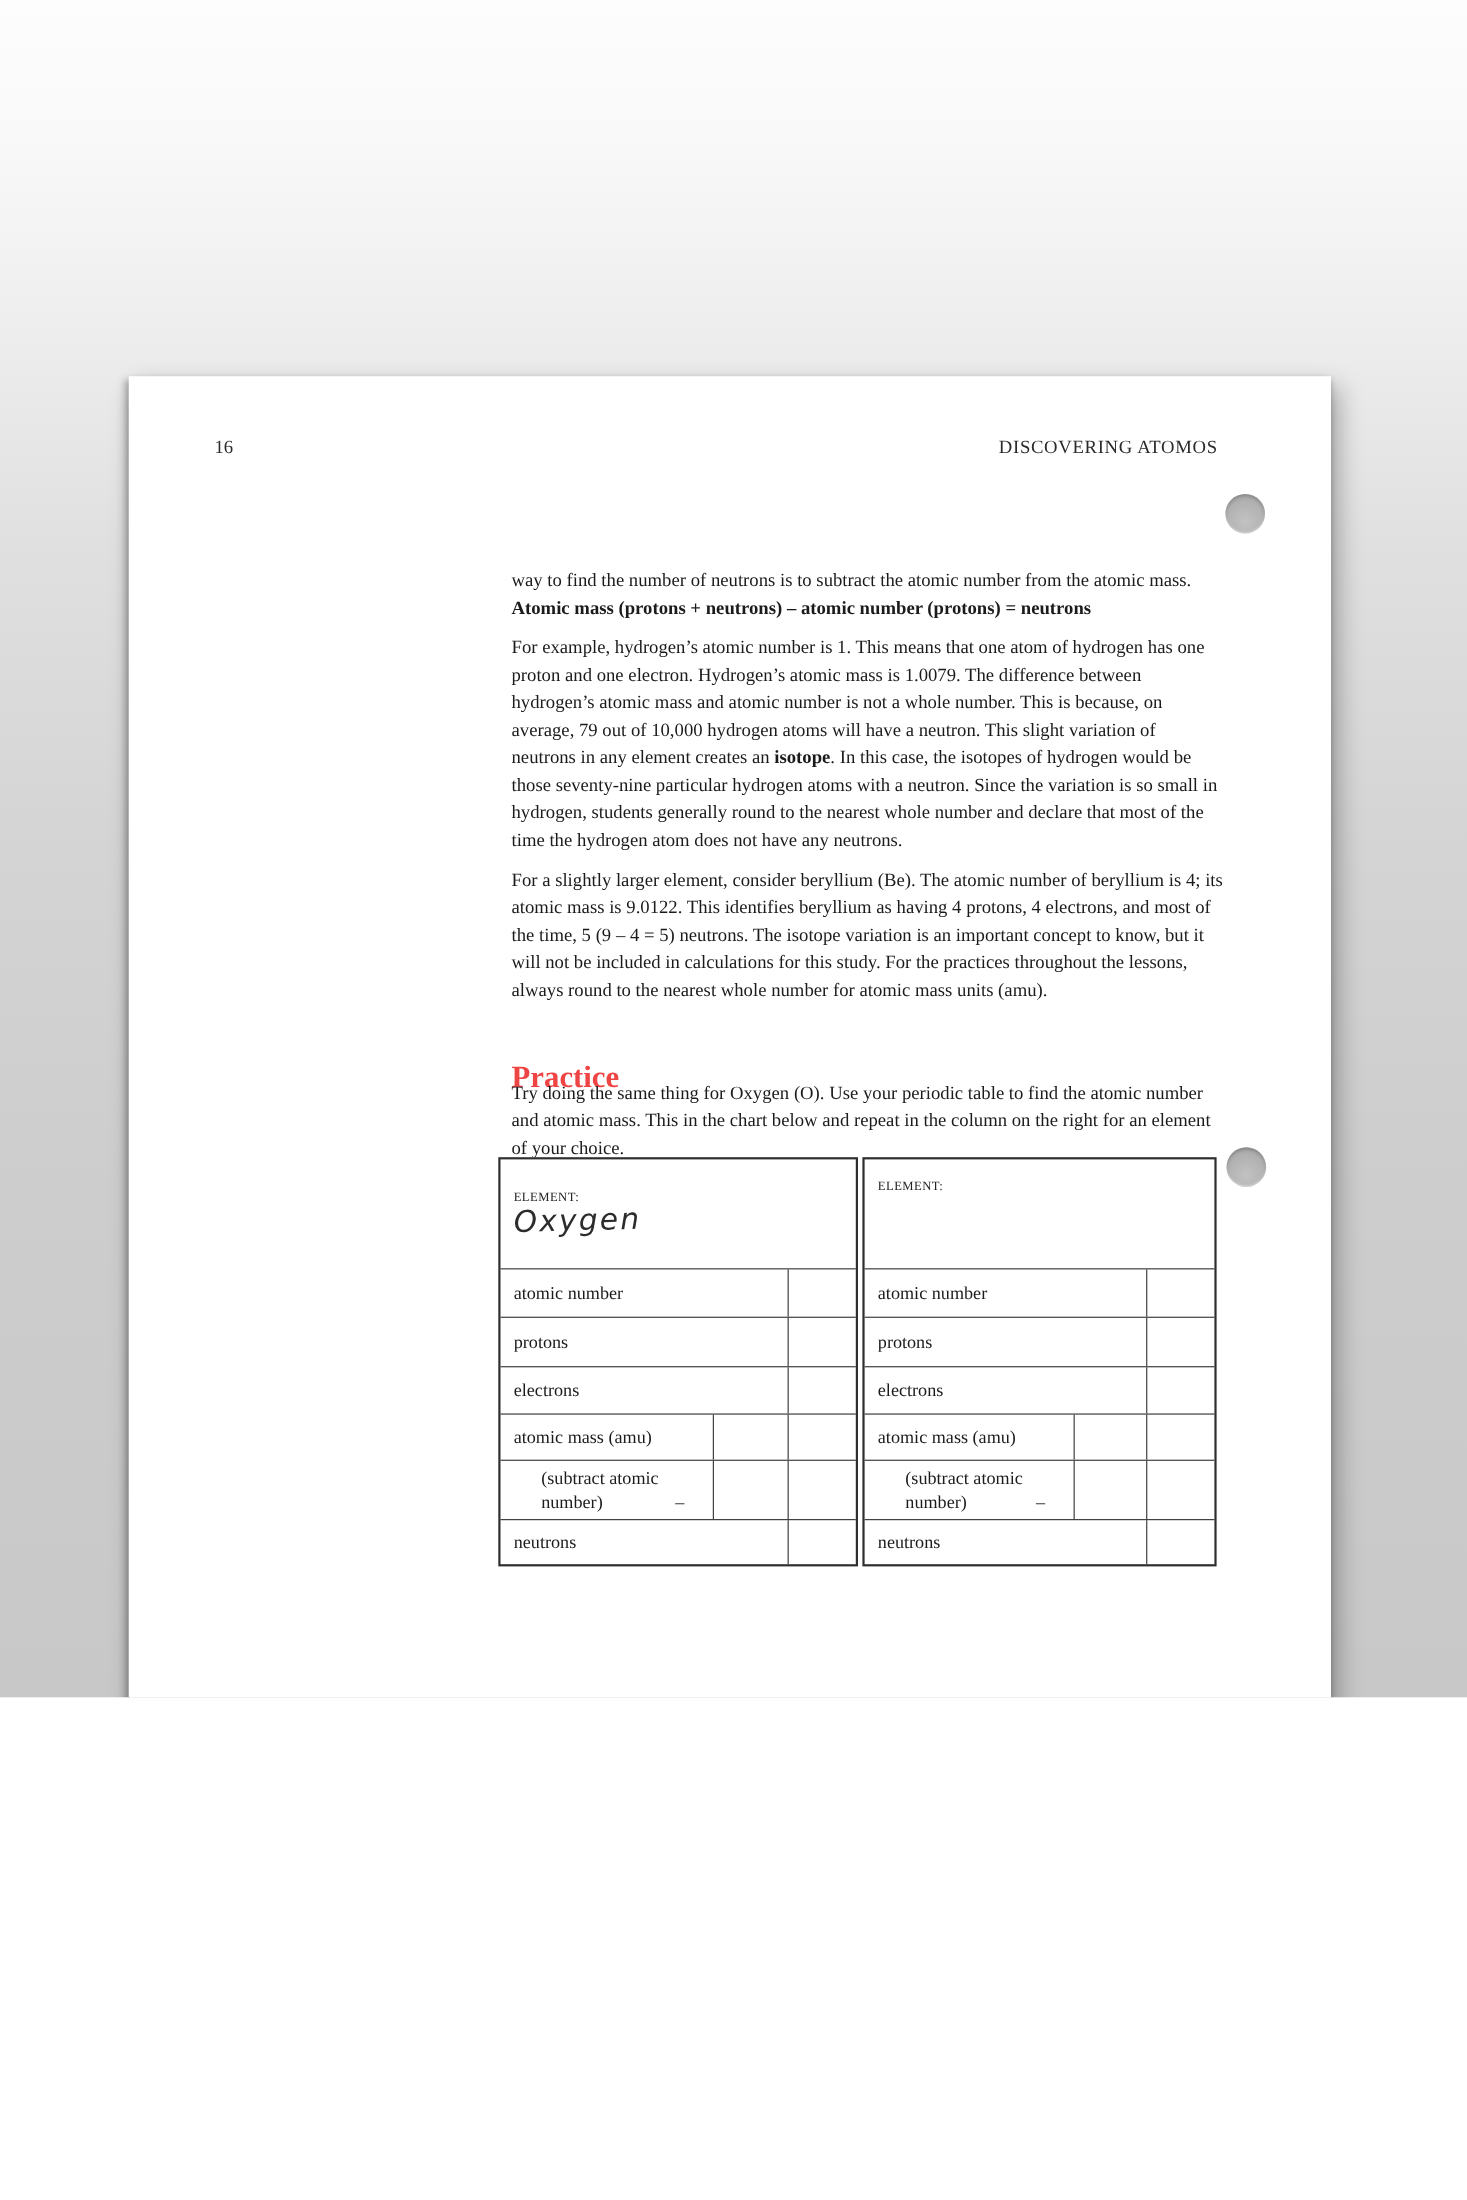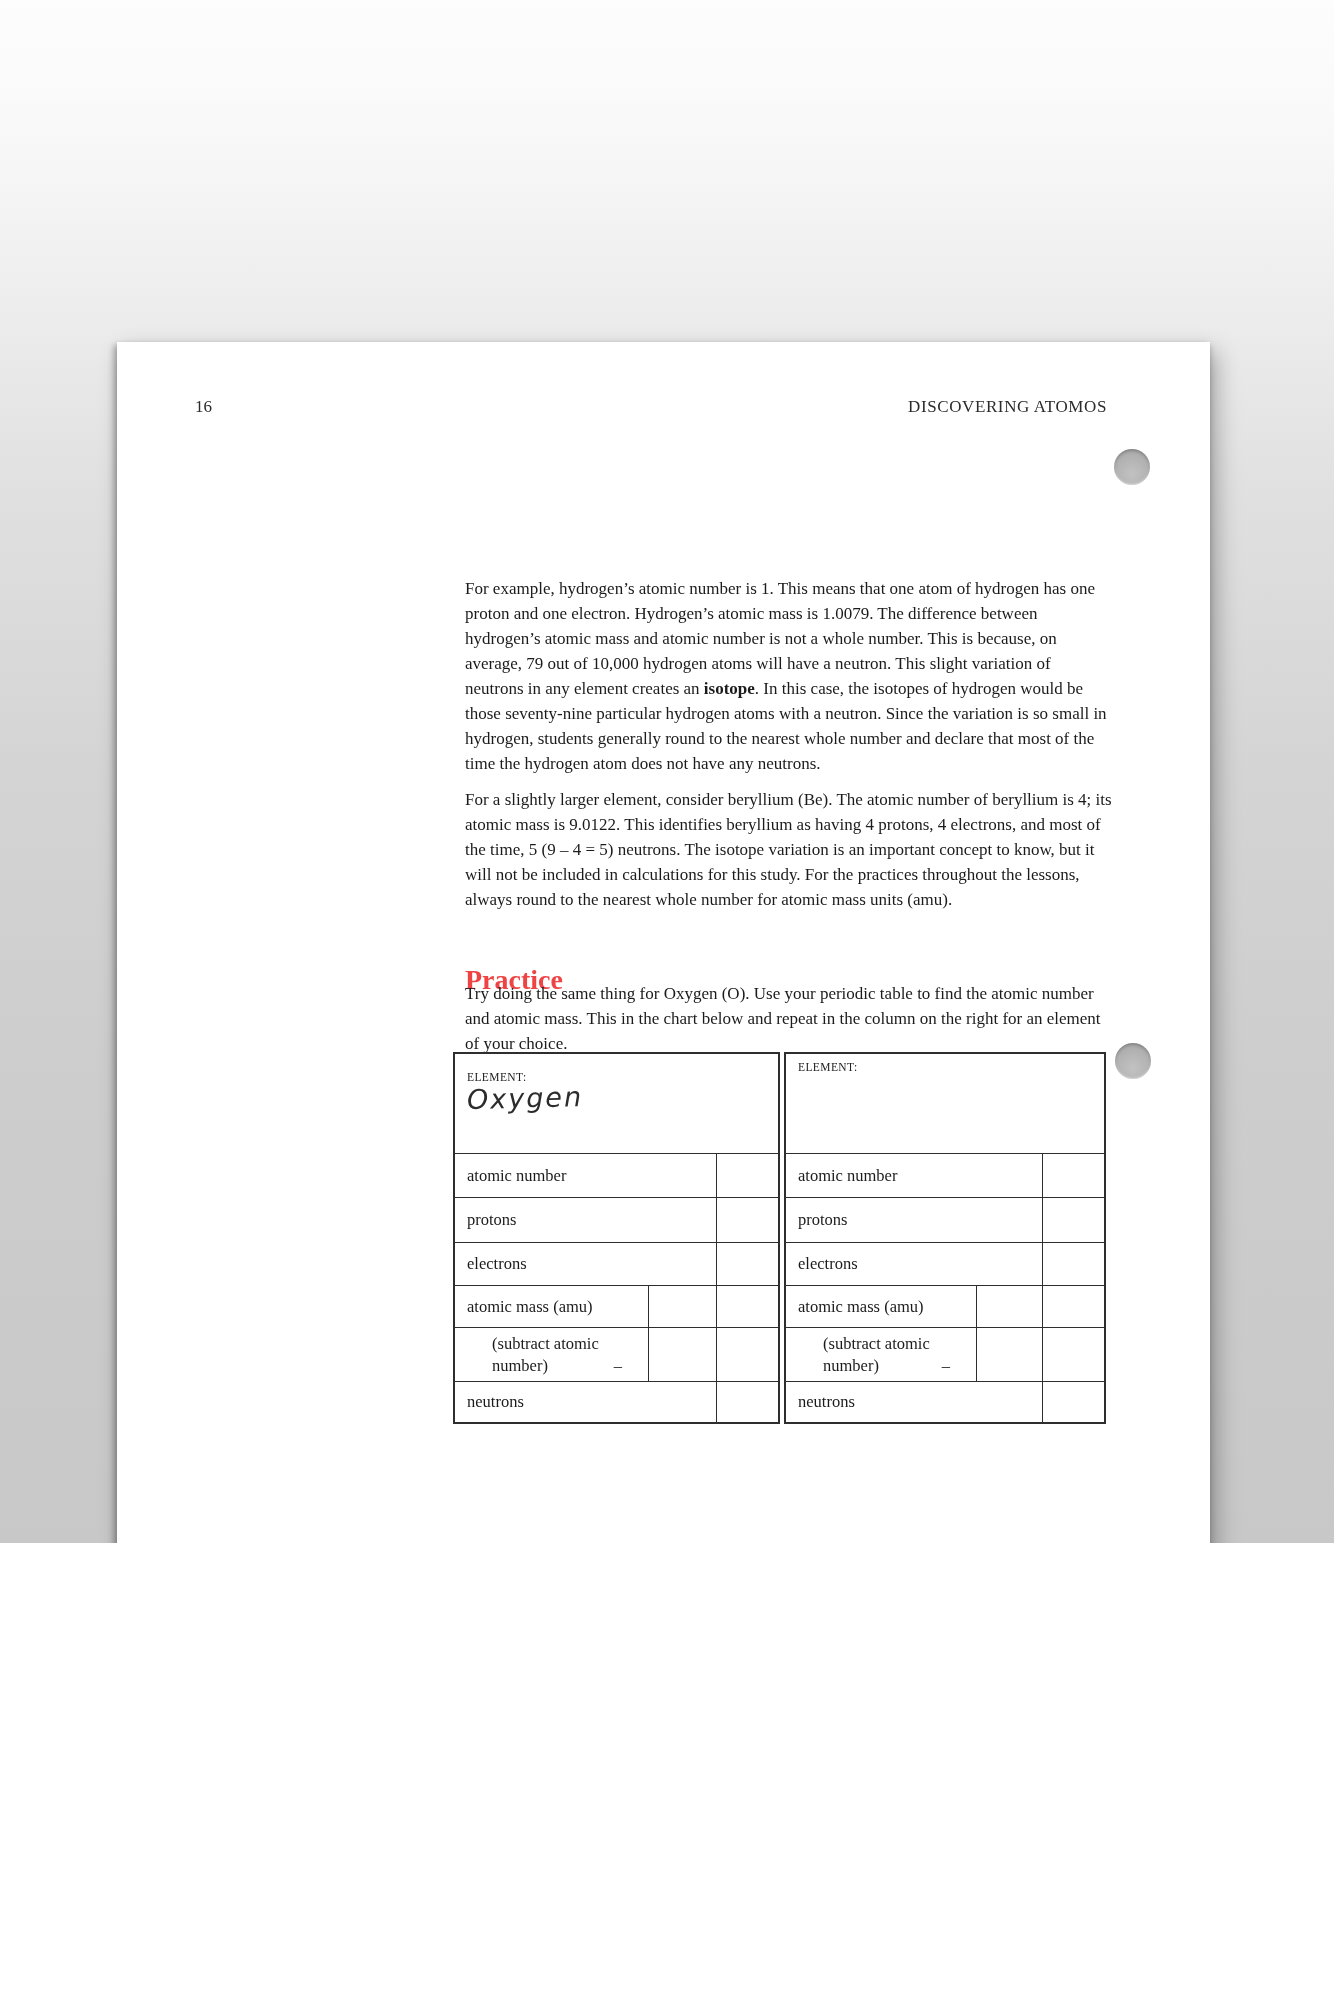--- a/index.html
+++ b/index.html
@@ -101,20 +101,21 @@
     flex: 1;
     display: block;
     padding: 17px 12px 0 12px;
   }
   .wtable.right .header-cell { padding-top: 7px; }
 
   .element-label {
     font-size: 11.5px;
     letter-spacing: 0.4px;
     color: #222;
+    margin-top: 12px;
   }
   .element-value {
     margin-top: 1px;
     font-family: "DejaVu Sans", sans-serif;
     font-style: italic;
     font-size: 27px;
     letter-spacing: 2px;
     color: #2c2c2c;
     transform: rotate(-1.5deg);
     transform-origin: left center;
@@ -152,20 +153,21 @@
 
 <div class="stage">
 
   <div class="sheet">
 
     <div class="running-head">
       <span class="page-number">16</span>
       <span class="book-title">DISCOVERING ATOMOS</span>
     </div>
 
+    <p class="body-copy p1"><span>way to find the number of neutrons is to subtract the atomic number from the atomic mass. </span><strong>Atomic mass (protons + neutrons) – atomic number (protons) = neutrons</strong></p>
 
     <p class="body-copy p2"><span>For example, hydrogen’s atomic number is 1. This means that one atom of hydrogen has one proton and one electron. Hydrogen’s atomic mass is 1.0079. The difference between hydrogen’s atomic mass and atomic number is not a whole number. This is because, on average, 79 out of 10,000 hydrogen atoms will have a neutron. This slight variation of neutrons in any element creates an </span><strong>isotope</strong><span>. In this case, the isotopes of hydrogen would be those seventy-nine particular hydrogen atoms with a neutron. Since the variation is so small in hydrogen, students generally round to the nearest whole number and declare that most of the time the hydrogen atom does not have any neutrons.</span></p>
 
     <p class="body-copy p3">For a slightly larger element, consider beryllium (Be). The atomic number of beryllium is 4; its atomic mass is 9.0122. This identifies beryllium as having 4 protons, 4 electrons, and most of the time, 5 (9 – 4 = 5) neutrons. The isotope variation is an important concept to know, but it will not be included in calculations for this study. For the practices throughout the lessons, always round to the nearest whole number for atomic mass units (amu).</p>
 
     <h2 class="section-heading">Practice</h2>
 
     <p class="body-copy p4">Try doing the same thing for Oxygen (O). Use your periodic table to find the atomic number and atomic mass. This in the chart below and repeat in the column on the right for an element of your choice.</p>
 
     <div class="wtable left">

